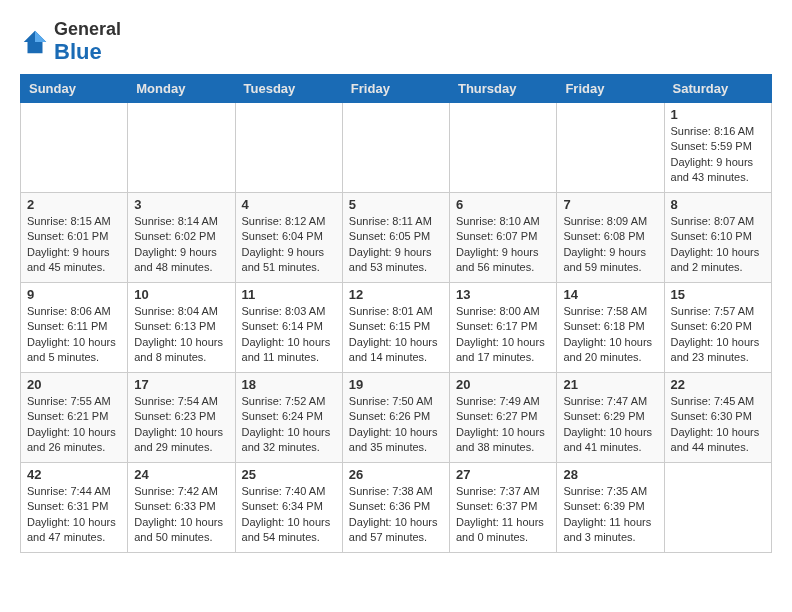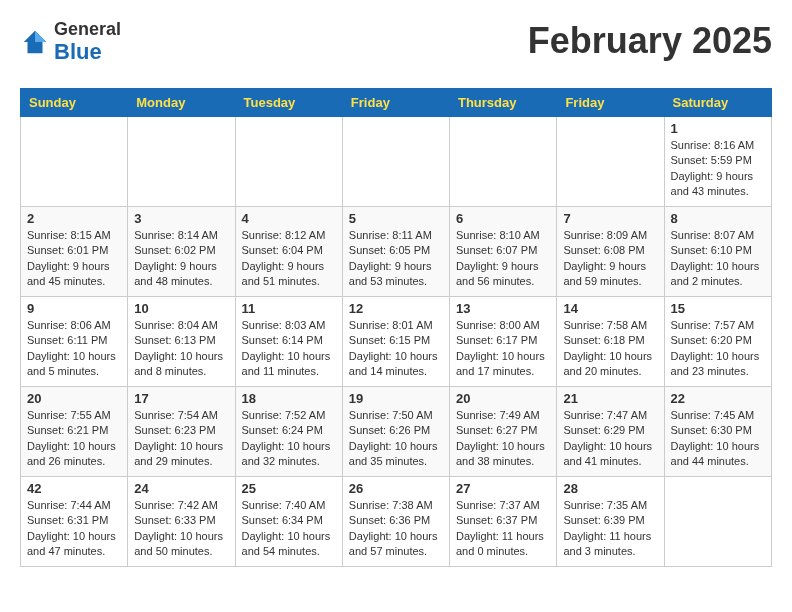--- a/index.html
+++ b/index.html
@@ -7,21 +7,21 @@
       font-family: Arial, sans-serif;
       background: #fff;
       width: 792px;
       min-height: 612px;
       padding: 20px;
     }
     .header-section {
       display: flex;
       justify-content: space-between;
       align-items: flex-start;
-      margin-bottom: 24px;
+      margin-bottom: 10px;
     }
     .logo {
       display: flex;
       align-items: center;
     }
     .logo-text {
       display: flex;
       flex-direction: column;
       line-height: 1.1;
     }
@@ -52,21 +52,21 @@
       font-size: 16px;
       color: #555;
     }
     .calendar {
       width: 100%;
       border-collapse: collapse;
       border: 1px solid #ccc;
     }
     .calendar th {
       background-color: #1a6bb5;
-      color: #fde047;
+      color: #e5e5e5;
       font-size: 13px;
       font-weight: bold;
       padding: 6px 8px;
       text-align: left;
       border: 1px solid #1a6bb5;
     }
     .calendar td {
       vertical-align: top;
       padding: 4px 6px;
       border: 1px solid #ccc;
@@ -108,21 +108,20 @@
     <svg class="logo-icon" viewBox="0 0 40 40">
       <polygon points="20,5 35,20 30,20 30,35 10,35 10,20 5,20" fill="#1a6bb5"></polygon>
       <polygon points="20,5 35,20 20,20" fill="#5aaaee"></polygon>
     </svg>
     <div class="logo-text">
       <span class="logo-general">General</span>
       <span class="logo-blue">Blue</span>
     </div>
   </div>
   <div class="title-section">
-    <div class="month-title">February 2025</div>
   </div>
 </div>
 
 <table class="calendar">
   <thead>
     <tr>
       <th>Sunday</th>
       <th>Monday</th>
       <th>Tuesday</th>
       <th>Friday</th>

